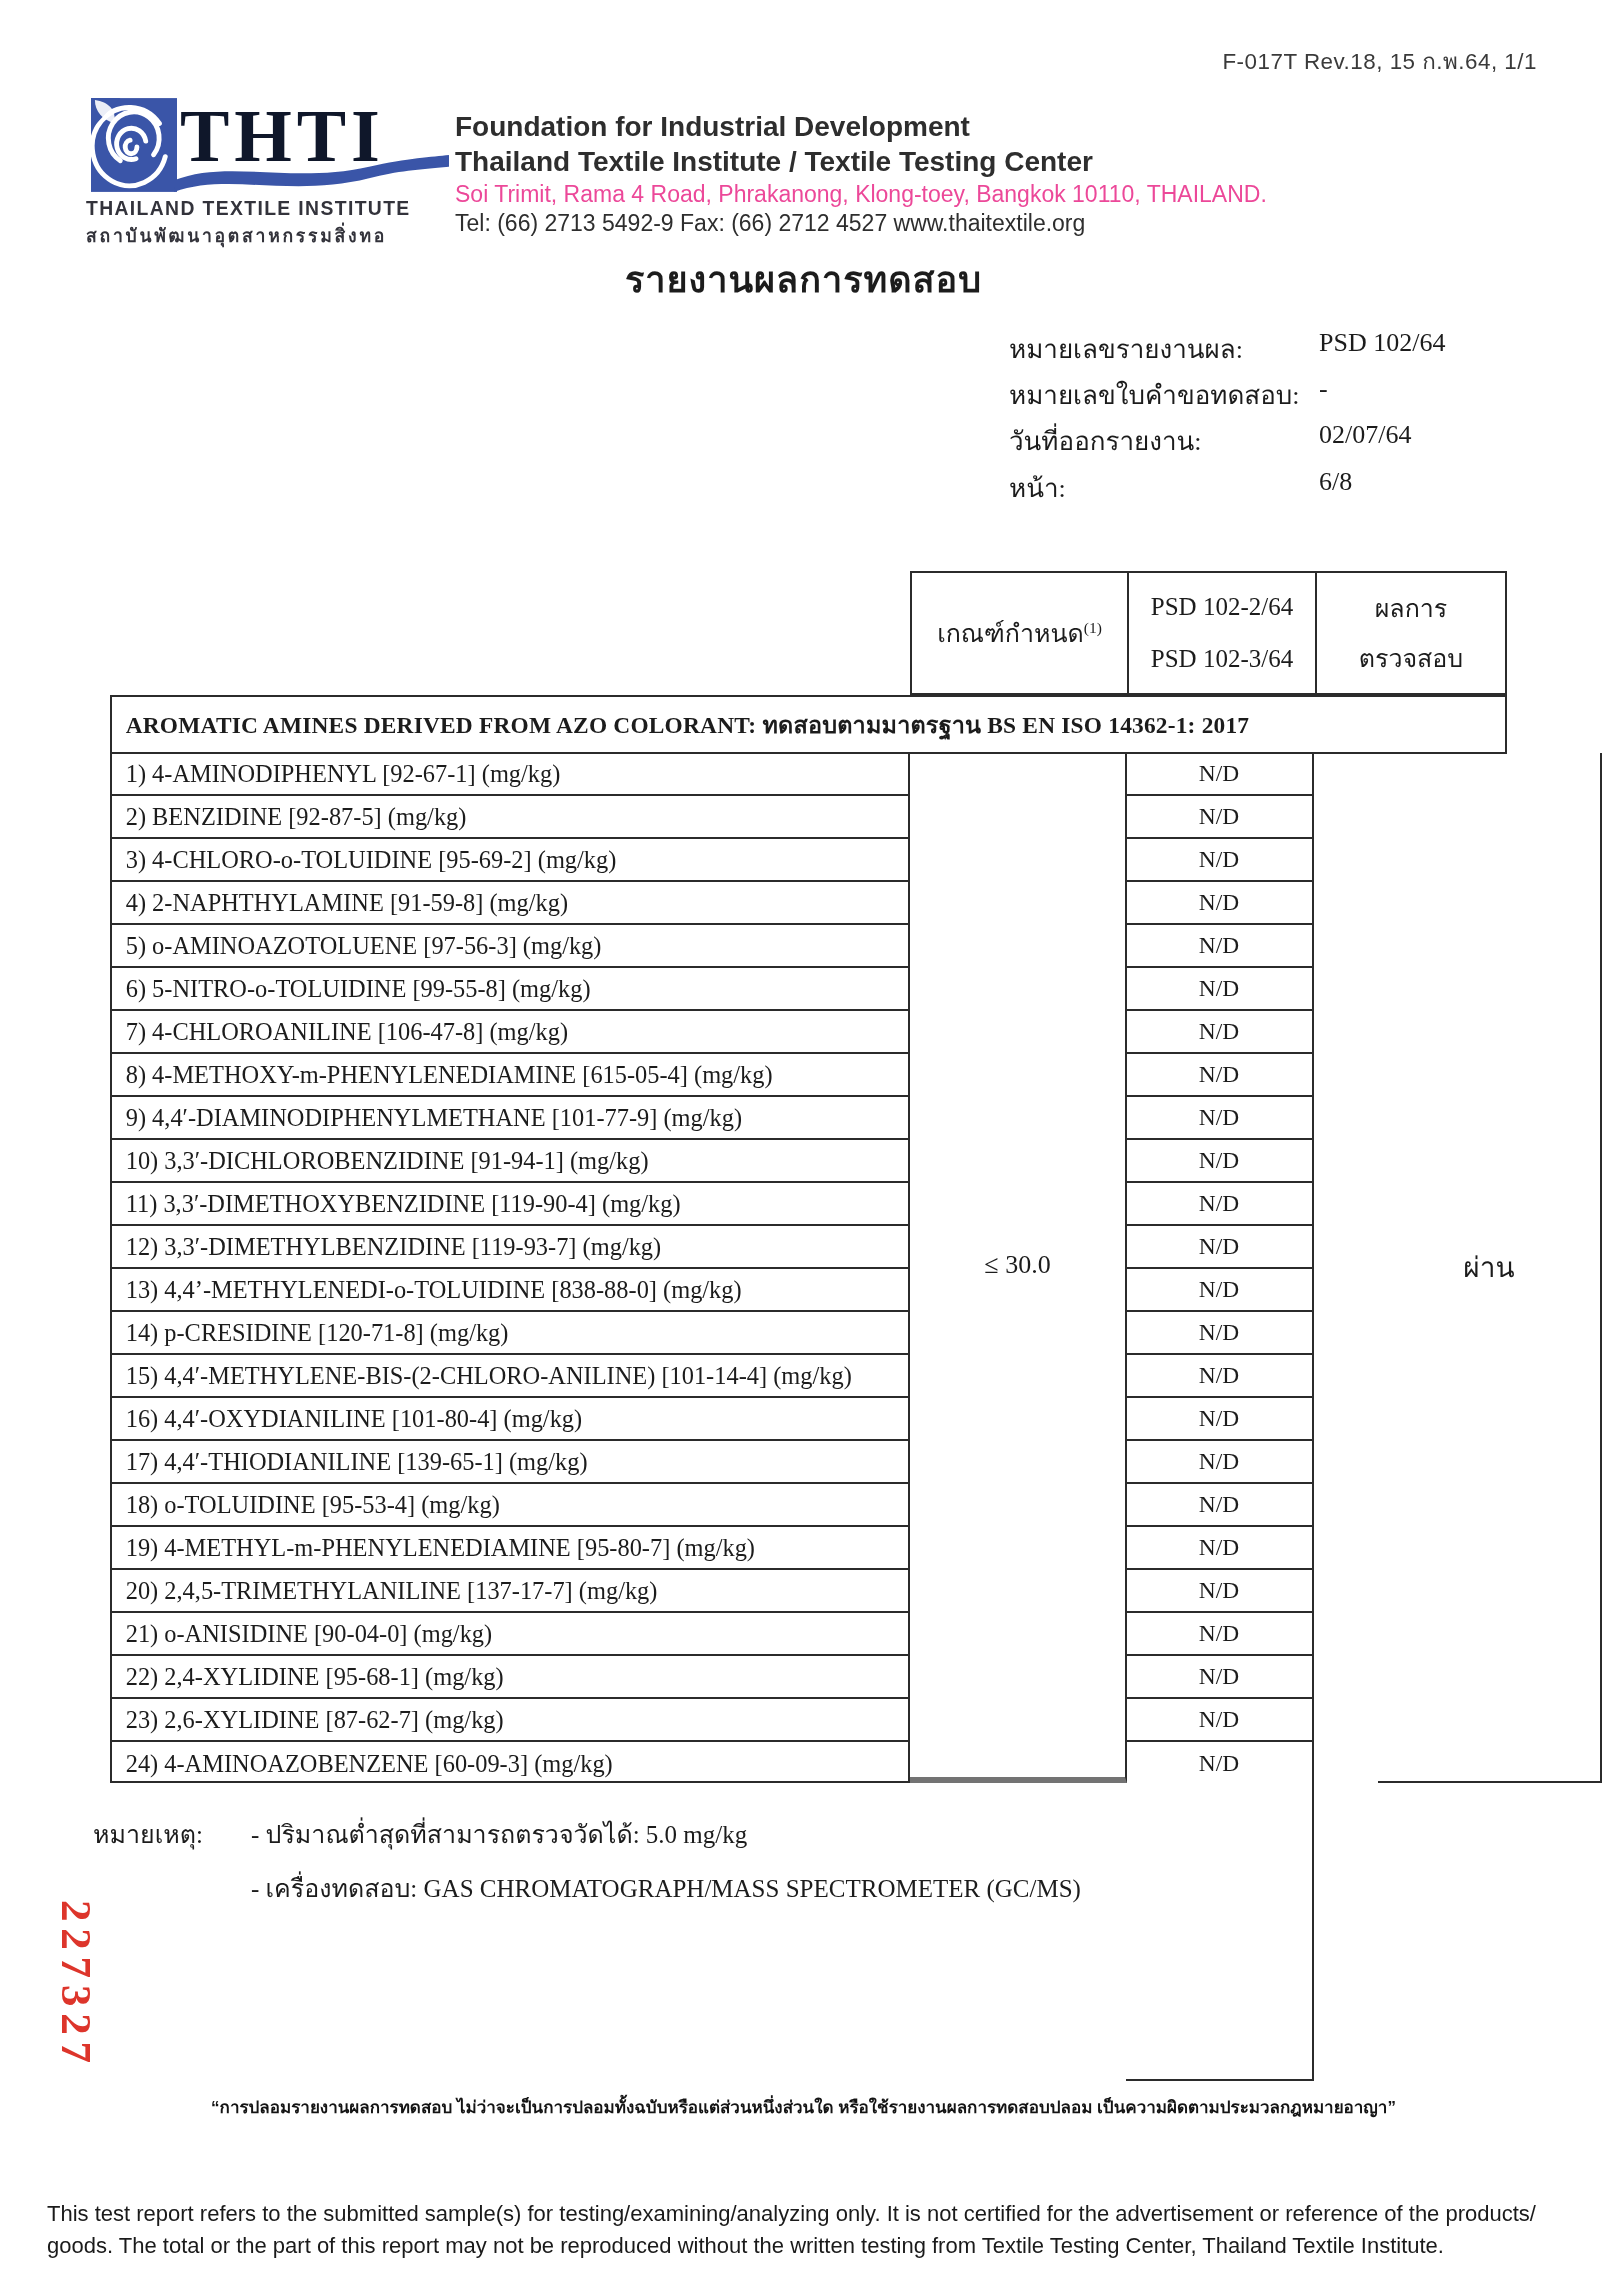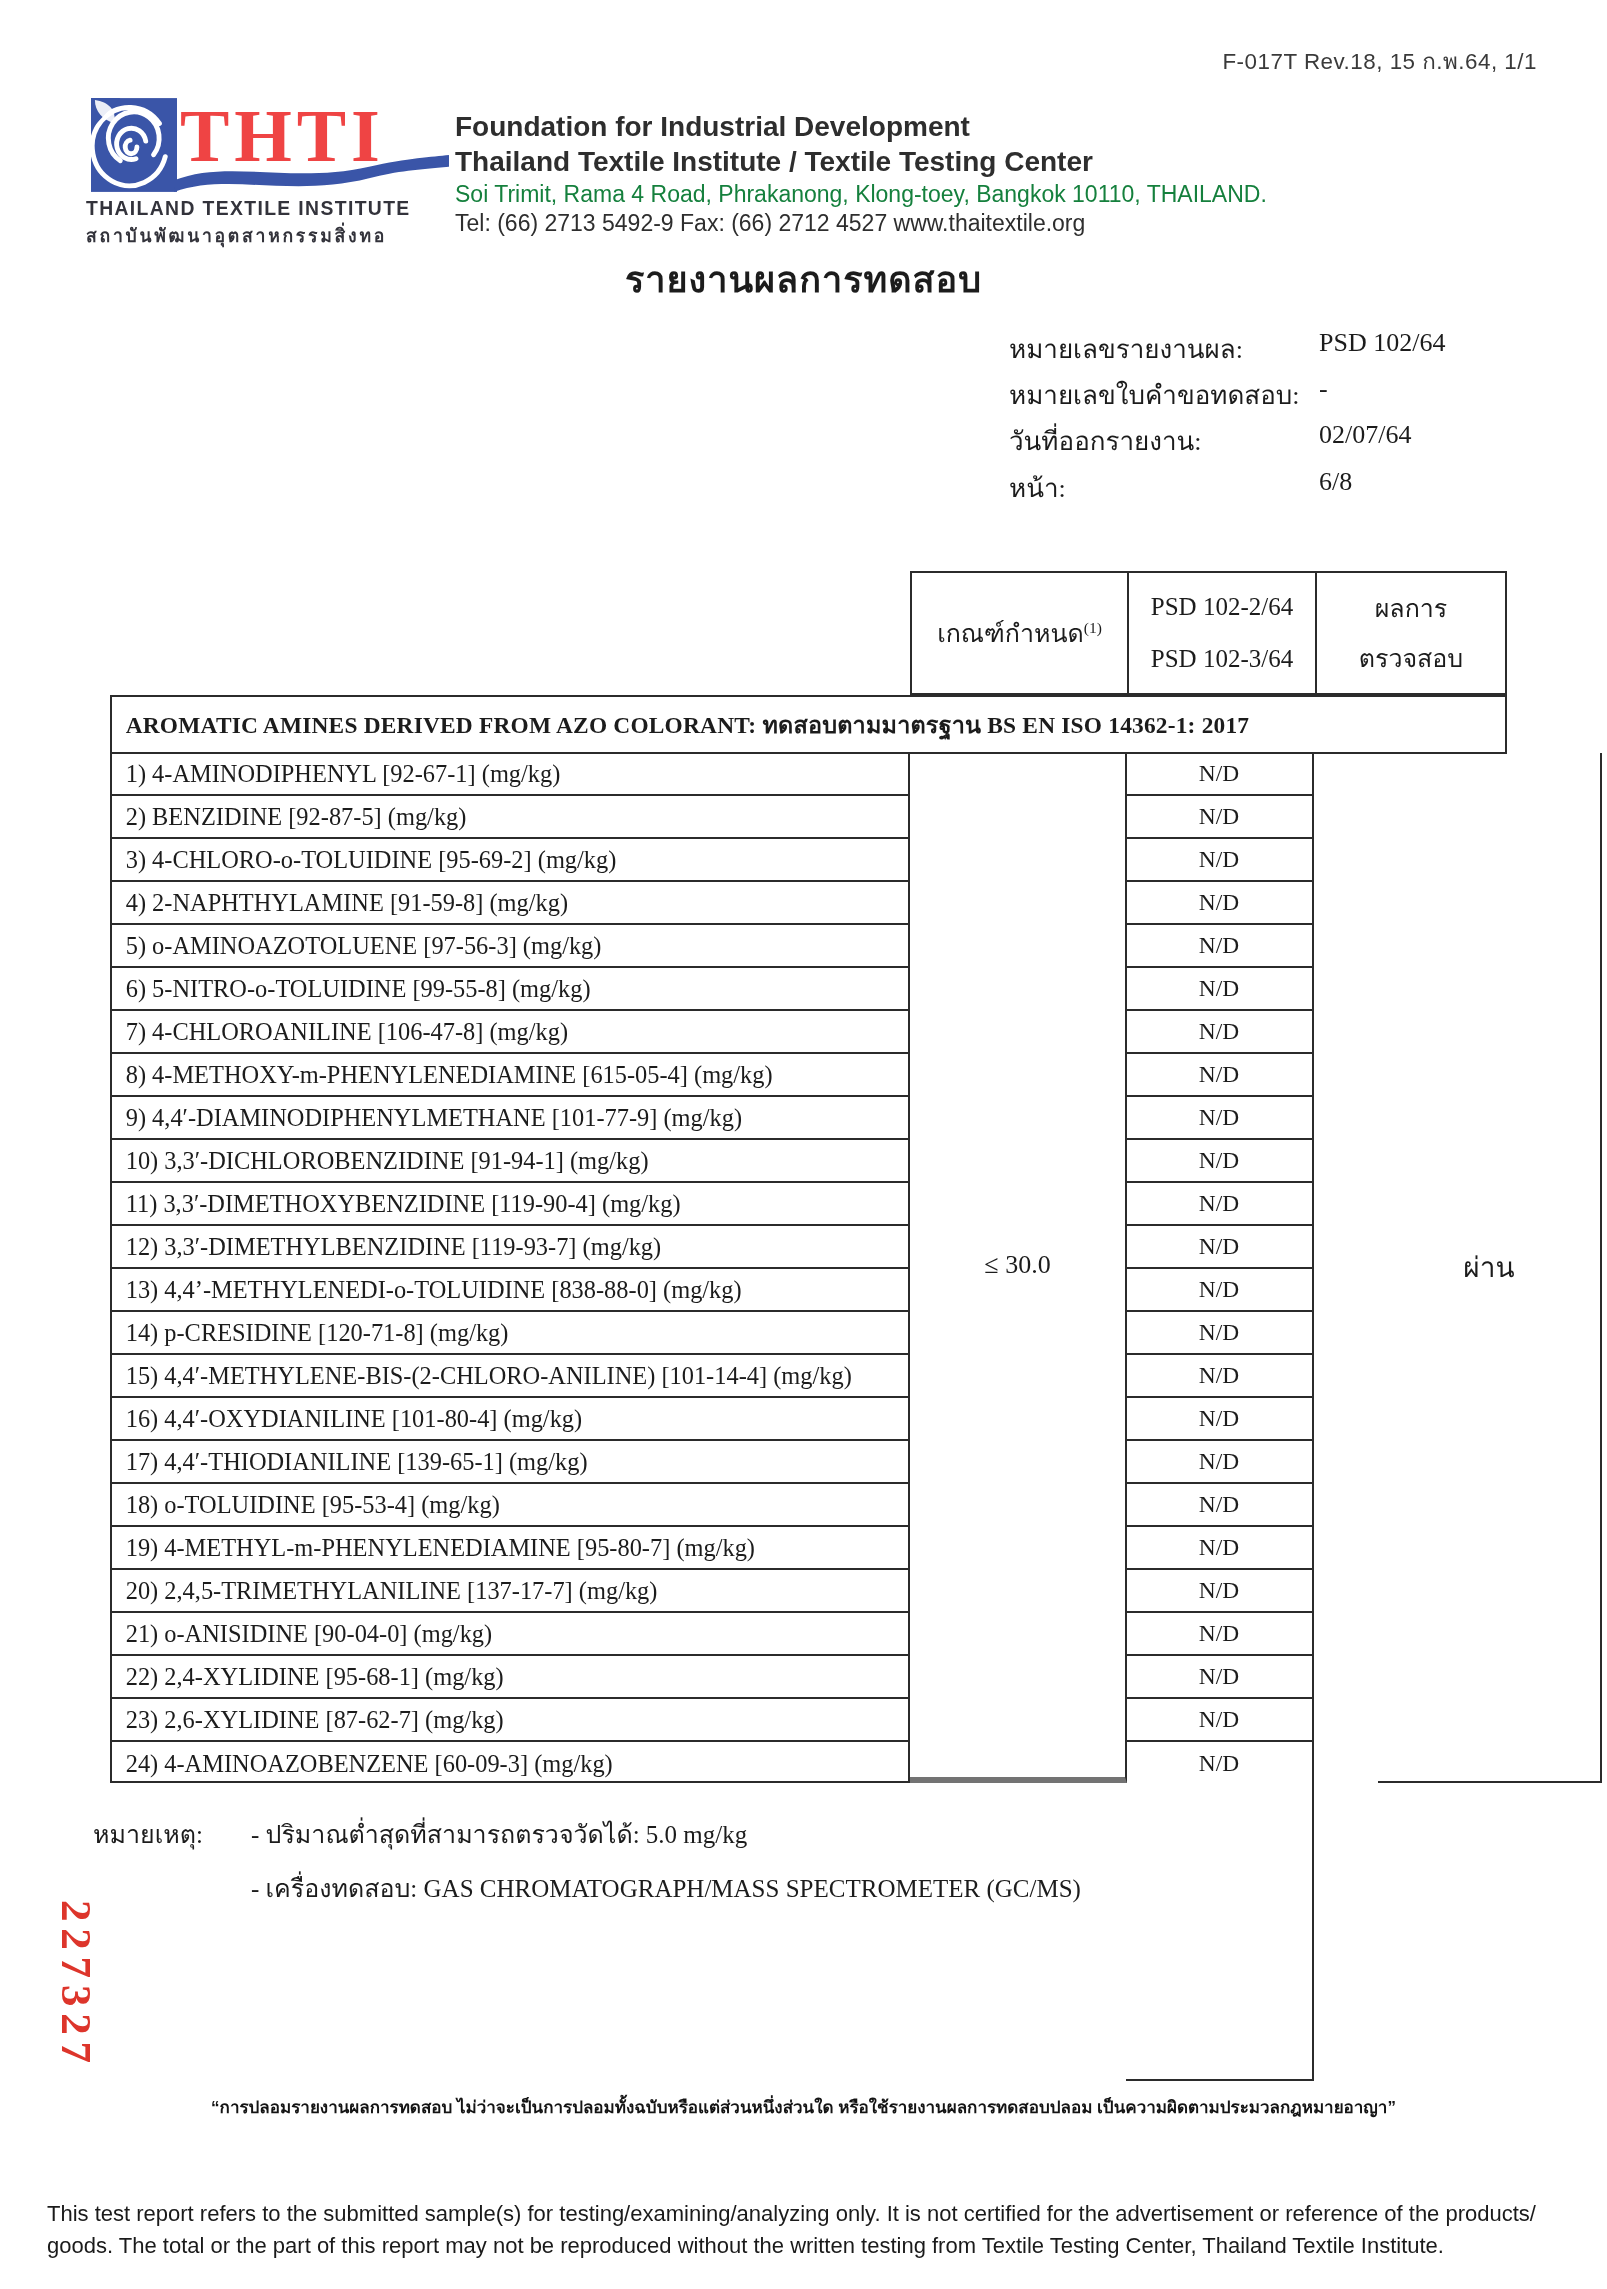--- a/index.html
+++ b/index.html
@@ -13,38 +13,38 @@
   .abs { position:absolute; }
 
   
   .form-ref { right:70px; top:43px; font-size:22.4px; color:#3a3a3a; letter-spacing:0.5px; }
 
   
   .logo-wrap { left:86px; top:93px; width:293px; height:156px; }
   .logo-square { position:absolute; left:4.9px; top:4.9px; }
   .logo-acronym {
     position:absolute; left:94px; top:5.9px; font-size:74px; font-weight:700;
-    color:#ef4444; letter-spacing:4.9px; line-height:1; z-index:2;
+    color:#0f172a; letter-spacing:4.9px; line-height:1; z-index:2;
   }
   .logo-wave { position:absolute; left:88px; top:60px; z-index:1; }
   .logo-line1 {
     position:absolute; left:0; top:103px; font-size:21px; font-weight:700;
     color:#33333b; letter-spacing:1.5px; white-space:nowrap;
     transform:scaleX(0.92); transform-origin:left;
   }
   .logo-line2 {
     position:absolute; left:0; top:128px; font-size:18.5px; font-weight:700;
     color:#33333b; letter-spacing:2.9px; white-space:nowrap;
     transform:scaleX(0.95); transform-origin:left;
   }
 
   
   .org-name1 { left:455px; top:111px; font-size:28px; font-weight:700; color:#2e2e2e; }
   .org-name2 { left:455px; top:146px; font-size:28px; font-weight:700; color:#2e2e2e; }
-  .org-addr  { left:455px; top:181px; font-size:23px; color:#15803d; }
+  .org-addr  { left:455px; top:181px; font-size:23px; color:#ec4899; }
   .org-tel   { left:455px; top:210px; font-size:23px; color:#2e2e2e; }
 
   
   .doc-title { left:0; top:251px; width:1607px; text-align:center; font-size:36px; font-weight:600; letter-spacing:1px; }
 
   
   .meta-row { position:absolute; left:1009px; width:507px; font-size:26px; }
   .meta-row .val { position:absolute; left:310px; top:0; }
 
   

